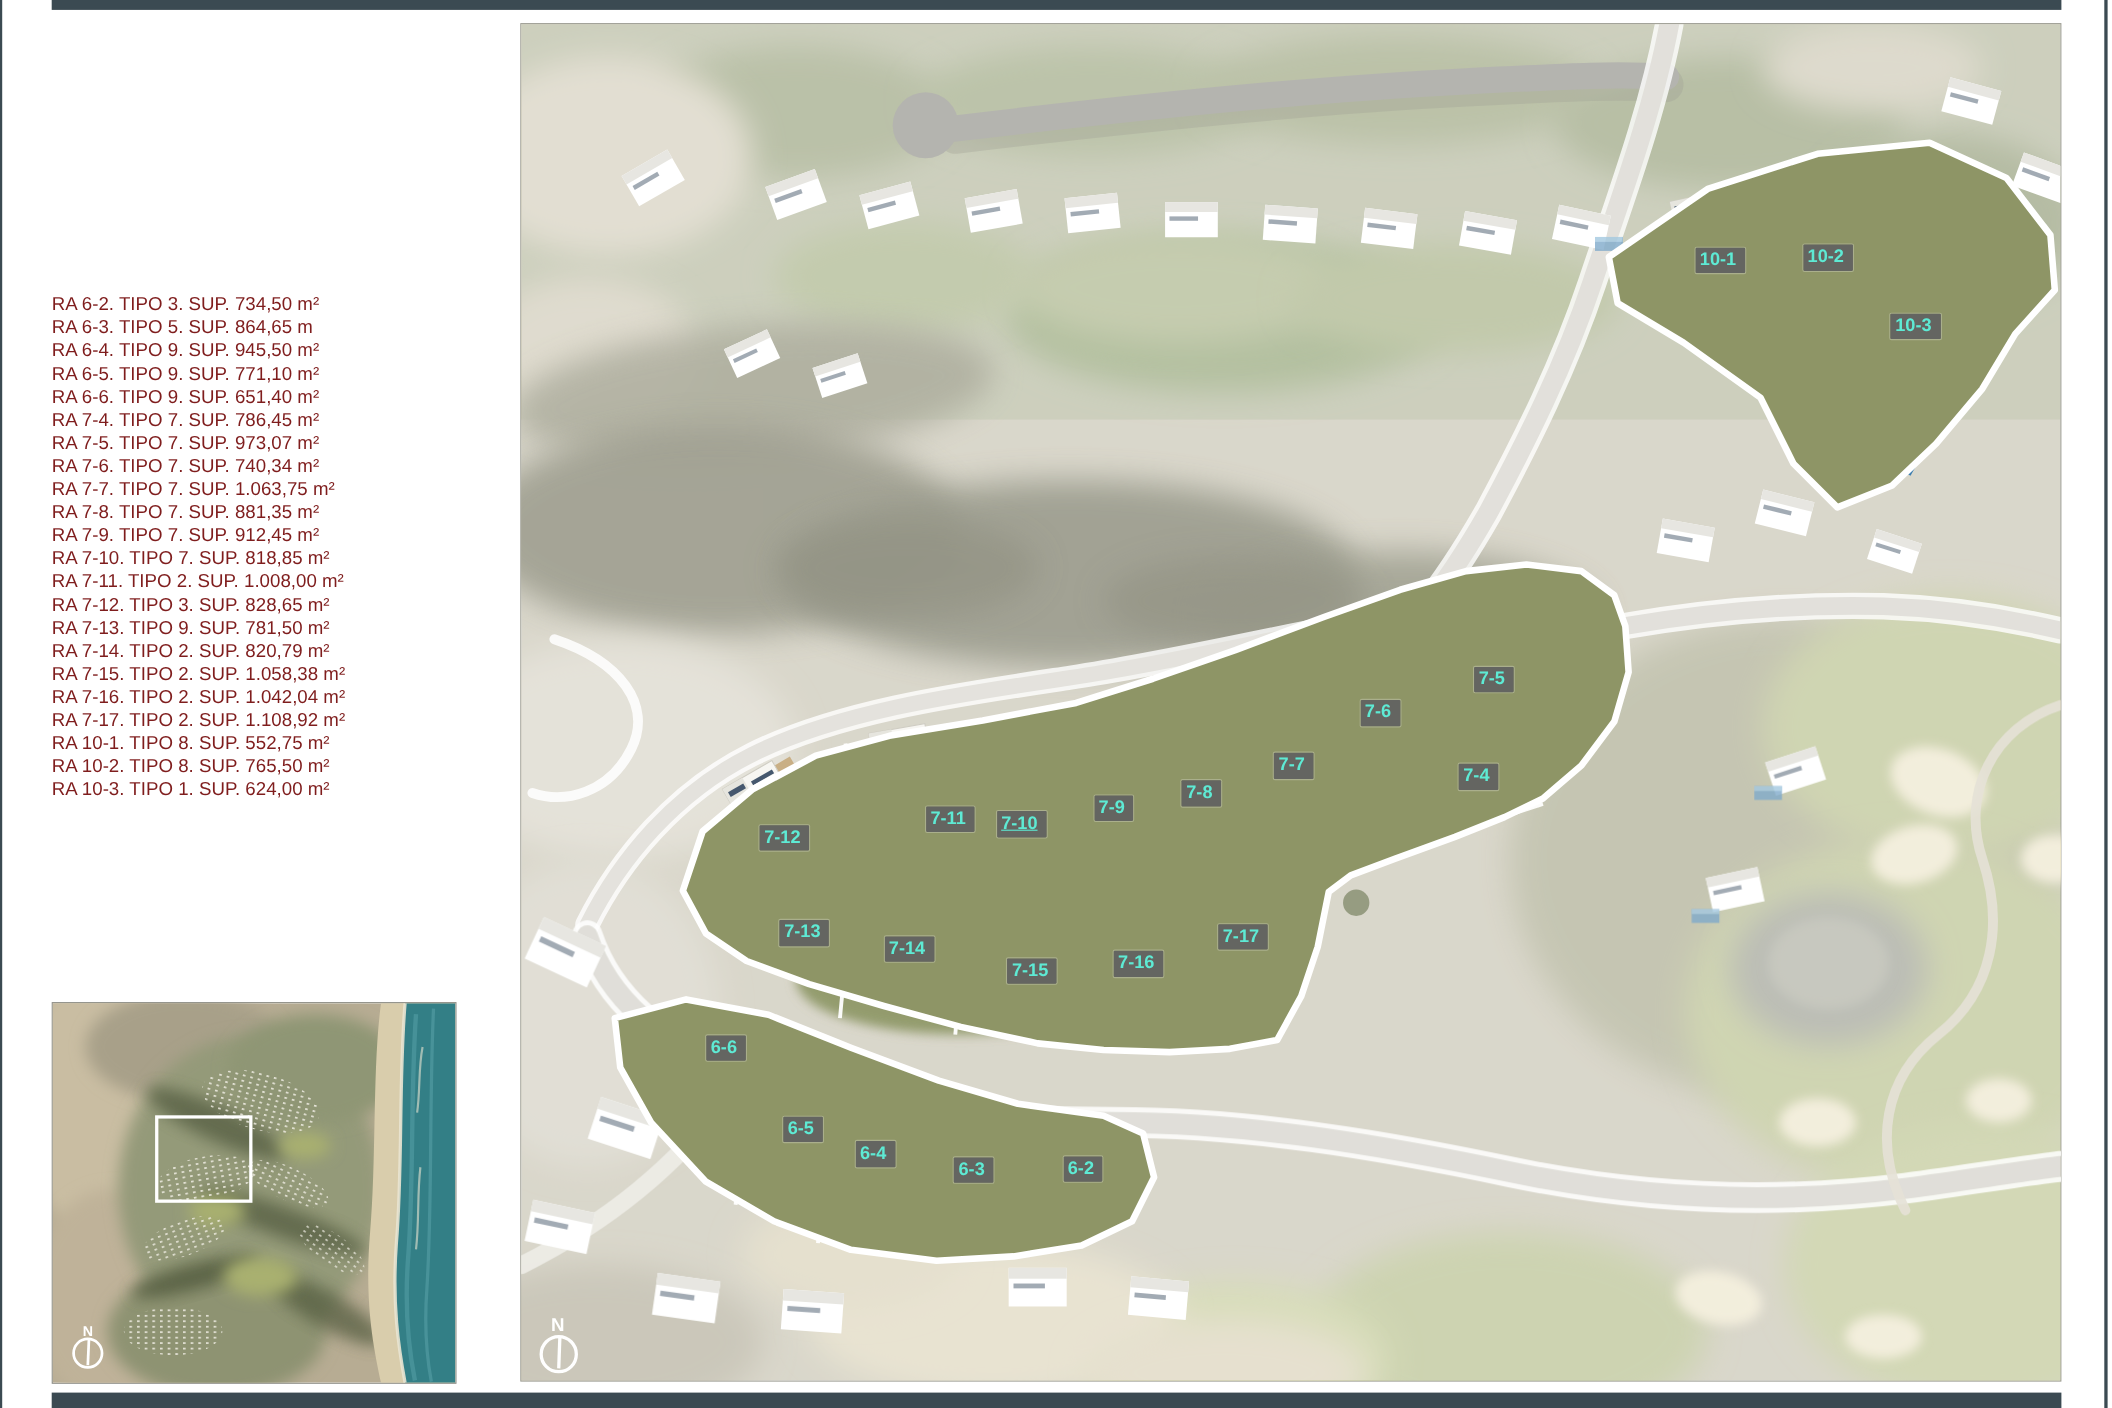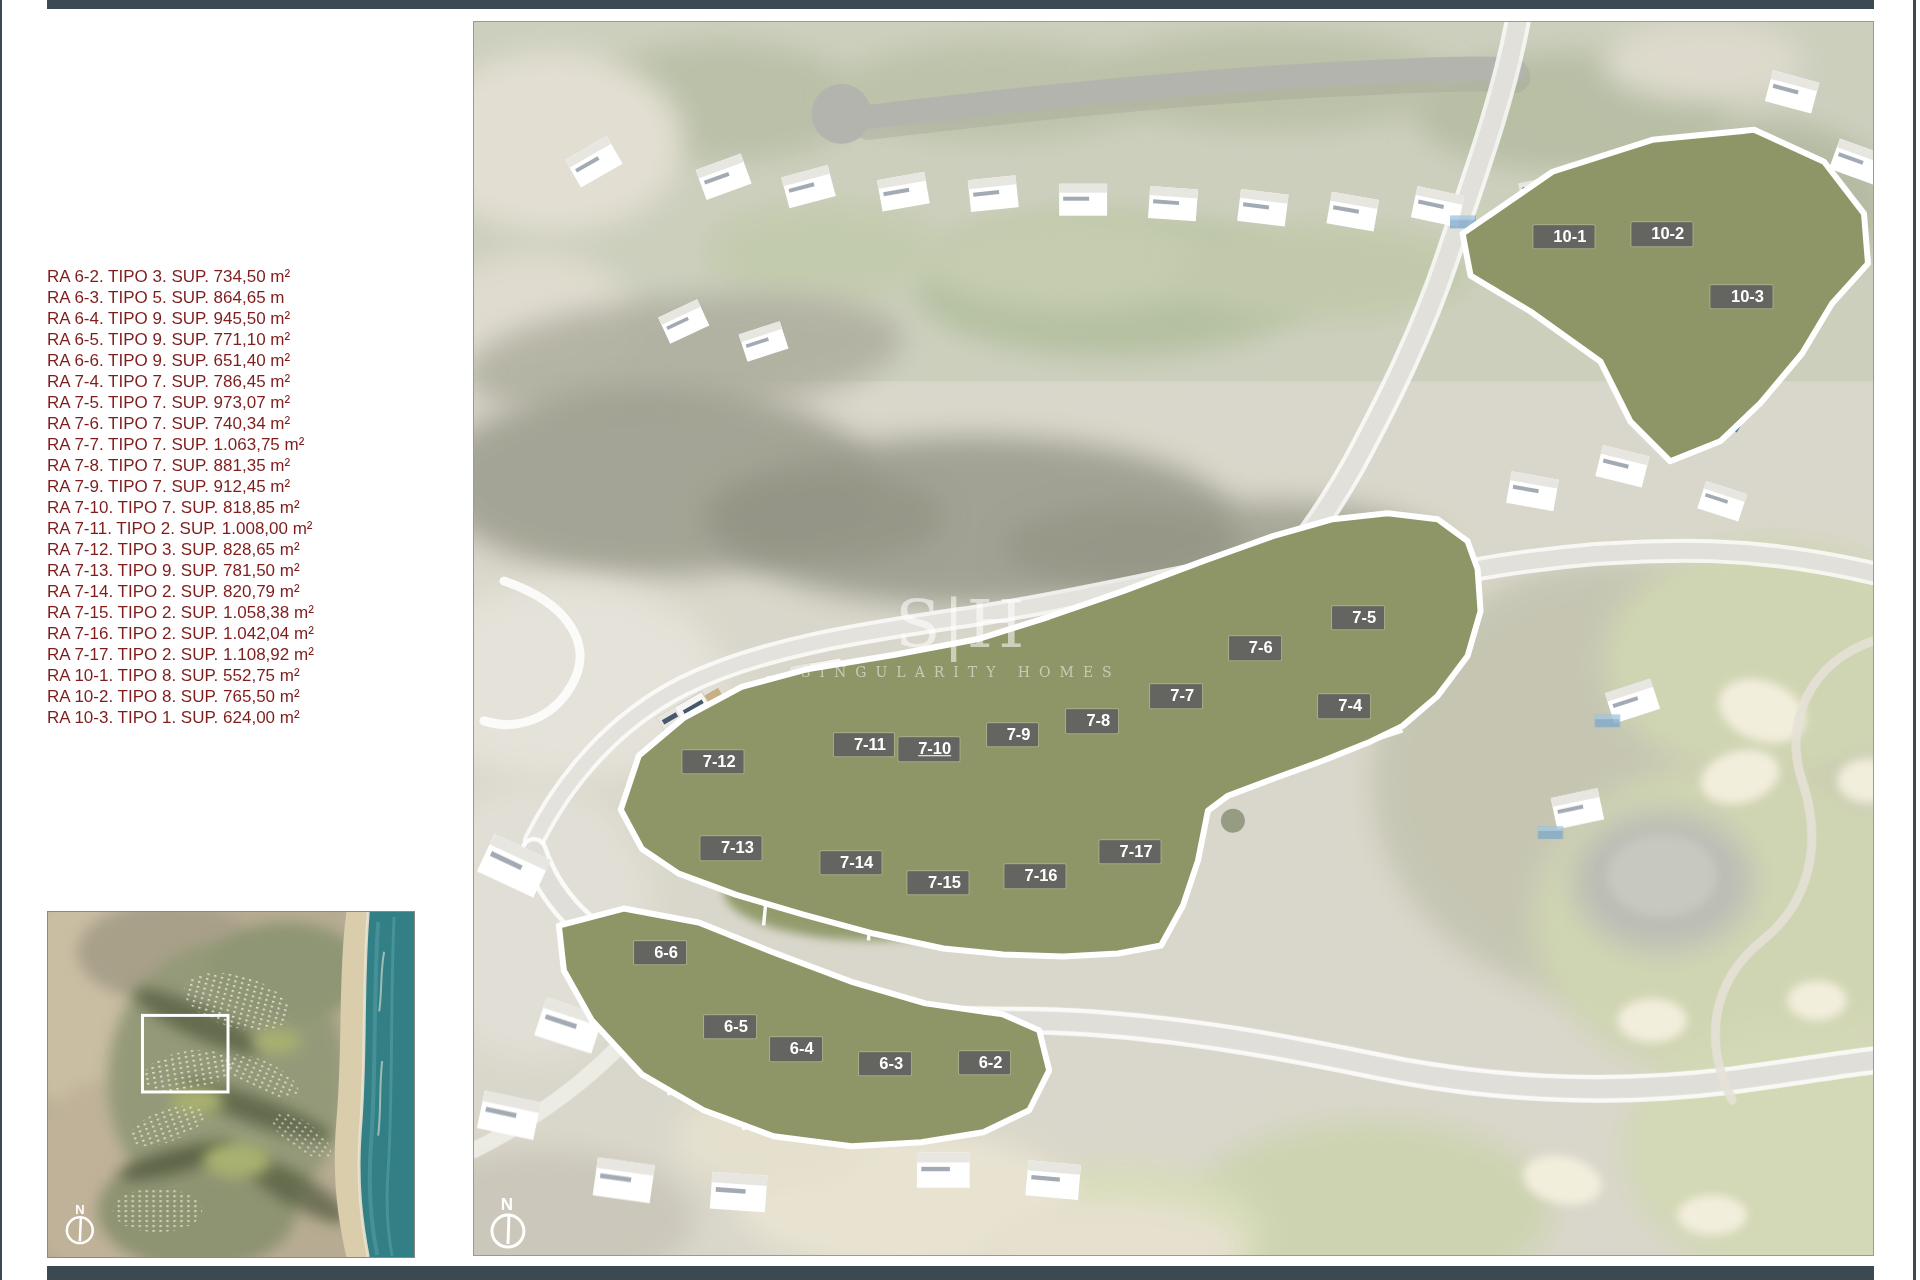--- a/index.html
+++ b/index.html
@@ -19,22 +19,22 @@
   .inset{position:absolute;left:47px;top:911px;width:368px;height:347px;
          border:1px solid #8a8a82;box-sizing:border-box;}
   .inset svg{display:block;width:100%;height:100%;}
 
   .mainmap{position:absolute;left:473px;top:21px;width:1401px;height:1235px;
            border:1px solid #9a9a90;box-sizing:border-box;}
   .mainmap > svg{display:block;width:100%;height:100%;}
 
   .chiplayer{position:absolute;inset:0;pointer-events:none;}
   .chip{position:absolute;transform:translate(-50%,-50%);
-        background:rgba(97,97,97,0.92);color:#ffffff;font-weight:bold;
-        font-size:16.5px;line-height:1;padding:3px 8px 4px 20px;border-radius:1px;
+        background:rgba(97,97,97,0.92);color:#5eead4;font-weight:bold;
+        font-size:16.5px;line-height:1;padding:3px 8px 4px 4px;border-radius:1px;
         box-shadow:0 0 0 1px rgba(255,255,255,0.25);white-space:nowrap;}
 
   .watermark{position:absolute;left:34.8%;top:49.8%;transform:translate(-50%,-50%);
              text-align:center;color:rgba(255,255,255,0.55);pointer-events:none;}
   .wm-logo{font-family:"DejaVu Serif",serif;font-size:66px;line-height:1;
            letter-spacing:2px;font-weight:normal;}
   .wm-name{font-family:"DejaVu Serif",serif;font-size:14px;letter-spacing:9px;
            margin-top:6px;color:rgba(255,255,255,0.5);}
 </style>
 </head>
@@ -397,40 +397,36 @@
         <use href="#cl6" fill="none" stroke="#ffffff" stroke-width="6" stroke-linejoin="round"></use>
       </g>
 
       <g>
         <circle cx="34" cy="1211" r="16" fill="none" stroke="#ffffff" stroke-width="3"></circle>
         <line x1="34" y1="1224" x2="35" y2="1196" stroke="#ffffff" stroke-width="3"></line>
         <text x="33" y="1190" text-anchor="middle" font-size="17" font-weight="bold" fill="#ffffff" font-family="Liberation Sans, sans-serif">N</text>
       </g>
     </svg>
 
-    <div class="watermark">
-      <div class="wm-logo">S|H</div>
-      <div class="wm-name">SINGULARITY HOMES</div>
-    </div>
 
     <div id="chips" class="chiplayer">
         <div class="chip" style="left: 77.9%; top: 17.4%;">10-1</div>
         <div class="chip" style="left: 84.9%; top: 17.2%;">10-2</div>
         <div class="chip" style="left: 90.6%; top: 22.3%;">10-3</div>
         <div class="chip" style="left: 63.2%; top: 48.3%;">7-5</div>
         <div class="chip" style="left: 55.8%; top: 50.8%;">7-6</div>
         <div class="chip" style="left: 50.2%; top: 54.7%;">7-7</div>
         <div class="chip" style="left: 62.2%; top: 55.5%;">7-4</div>
         <div class="chip" style="left: 44.2%; top: 56.7%;">7-8</div>
         <div class="chip" style="left: 38.5%; top: 57.8%;">7-9</div>
         <div class="chip" style="left: 32.5%; top: 59%; text-decoration: underline;">7-10</div>
         <div class="chip" style="left: 25.3%; top: 58.6%; margin-left: 36px;">7-11</div>
         <div class="chip" style="left: 17.1%; top: 60%;">7-12</div>
         <div class="chip" style="left: 18.4%; top: 67%;">7-13</div>
-        <div class="chip" style="left: 25.2%; top: 68.2%; margin-left: 24px;">7-14</div>
+        <div class="chip" style="left: 25.2%; top: 68.2%;">7-14</div>
         <div class="chip" style="left: 33.2%; top: 69.8%;">7-15</div>
         <div class="chip" style="left: 40.1%; top: 69.3%;">7-16</div>
         <div class="chip" style="left: 46.9%; top: 67.3%;">7-17</div>
         <div class="chip" style="left: 13.3%; top: 75.5%; text-align: right;">6-6</div>
         <div class="chip" style="left: 18.3%; top: 81.5%;">6-5</div>
         <div class="chip" style="left: 23%; top: 83.3%;">6-4</div>
         <div class="chip" style="left: 29.4%; top: 84.5%;">6-3</div>
         <div class="chip" style="left: 36.5%; top: 84.4%;">6-2</div>
       </div>
   </div>

